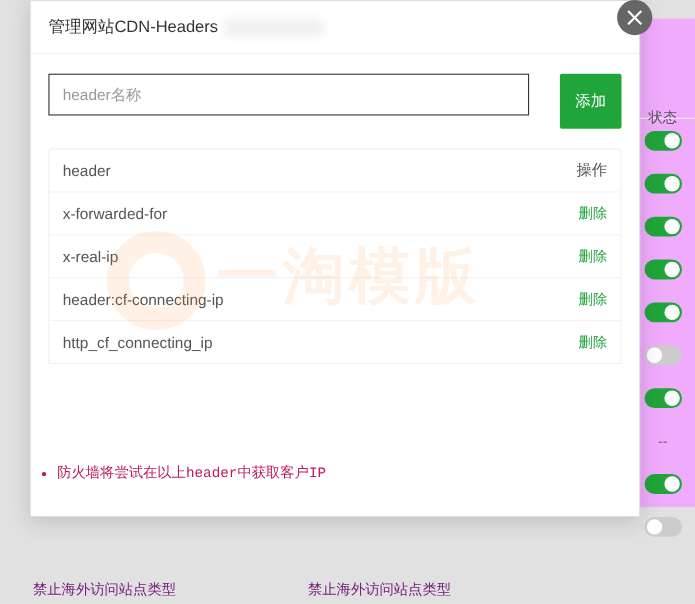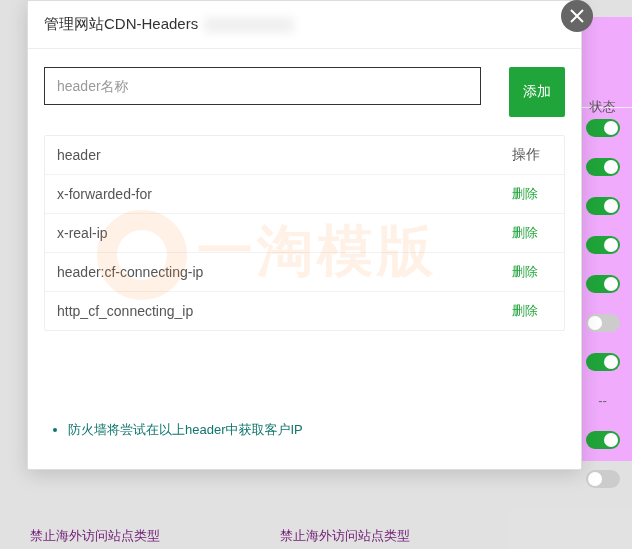--- a/index.html
+++ b/index.html
@@ -23,25 +23,25 @@
 .modal-body { padding: 18px 16px 30px; }
 .input-row { display: flex; gap: 28px; margin-bottom: 18px; }
 .text-input { flex: 1; height: 38px; border: 1px solid #333; padding: 0 12px; font-size: 14px; outline: none; }
 .text-input::placeholder { color: #999; }
 .add-btn { width: 56px; height: 50px; background: #20a53a; color: #fff; border: none; cursor: pointer; font-size: 14px; border-radius: 2px; }
 .table { border: 1px solid #eee; border-radius: 2px; }
 .trow { display: flex; align-items: center; padding: 10px 12px; border-bottom: 1px solid #f2f2f2; font-size: 14px; }
 .trow:last-child { border-bottom: none; }
 .trow.thead { color: #555; }
 .tcol-name { flex: 1; color: #555; }
-.tcol-op { width: 40px; text-align: left; }
+.tcol-op { width: 40px; text-align: right; }
 .thead .tcol-op { color: #555; }
 .delete-link { color: #20a53a; cursor: pointer; font-size: 13px; }
 .note { margin-top: 90px; padding-left: 8px; }
-.note li { list-style: disc; margin-left: 16px; color: #0f766e; font-size: 13px; }
+.note li { list-style: disc; margin-left: 0; color: #be185d; font-size: 13px; font-family: Liberation Mono, monospace; }
 .watermark { position: absolute; left: 97px; top: 210px; font-size: 56px; font-weight: bold; color: rgba(255,140,50,0.12); pointer-events: none; letter-spacing: 4px; white-space: nowrap; }
 .watermark .circ { display: inline-block; width: 90px; height: 90px; border: 20px solid rgba(255,140,50,0.12); border-radius: 50%; vertical-align: middle; margin-right: 10px; }
 .bottom-text { position: absolute; bottom: 0; left: 30px; right: 80px; display: flex; gap: 120px; color: #701a75; font-size: 13px; padding: 4px 0; }
 </style>
 </head>
 <body>
 
 <div class="backdrop"></div>
 
 <div class="bg-table">

